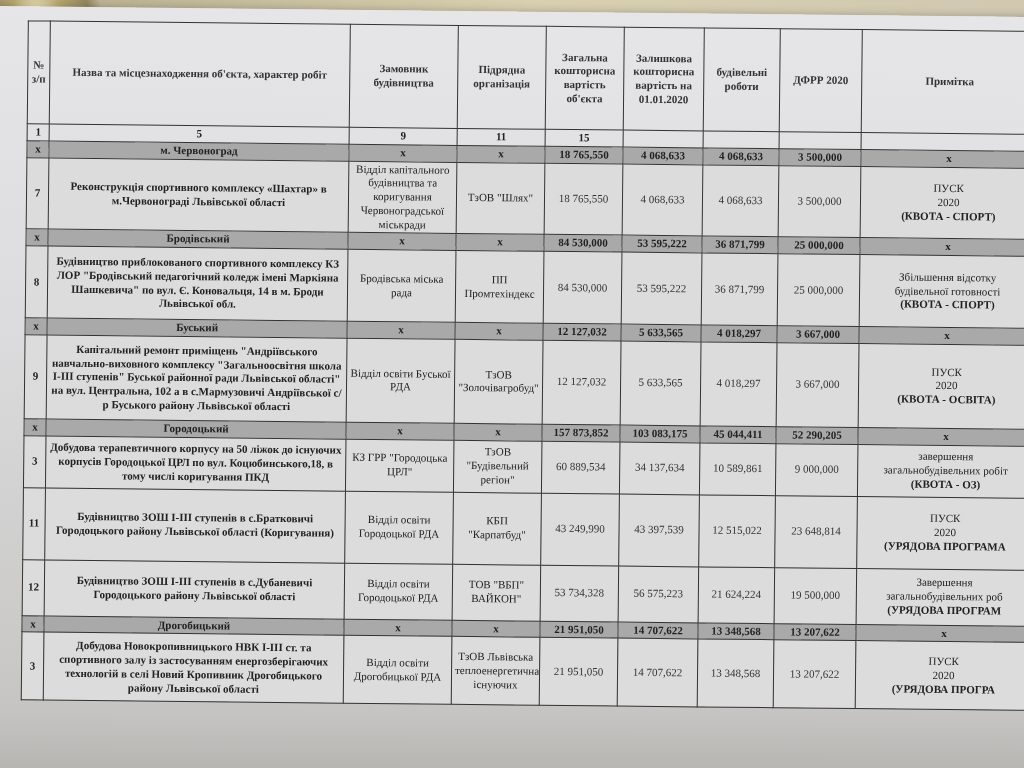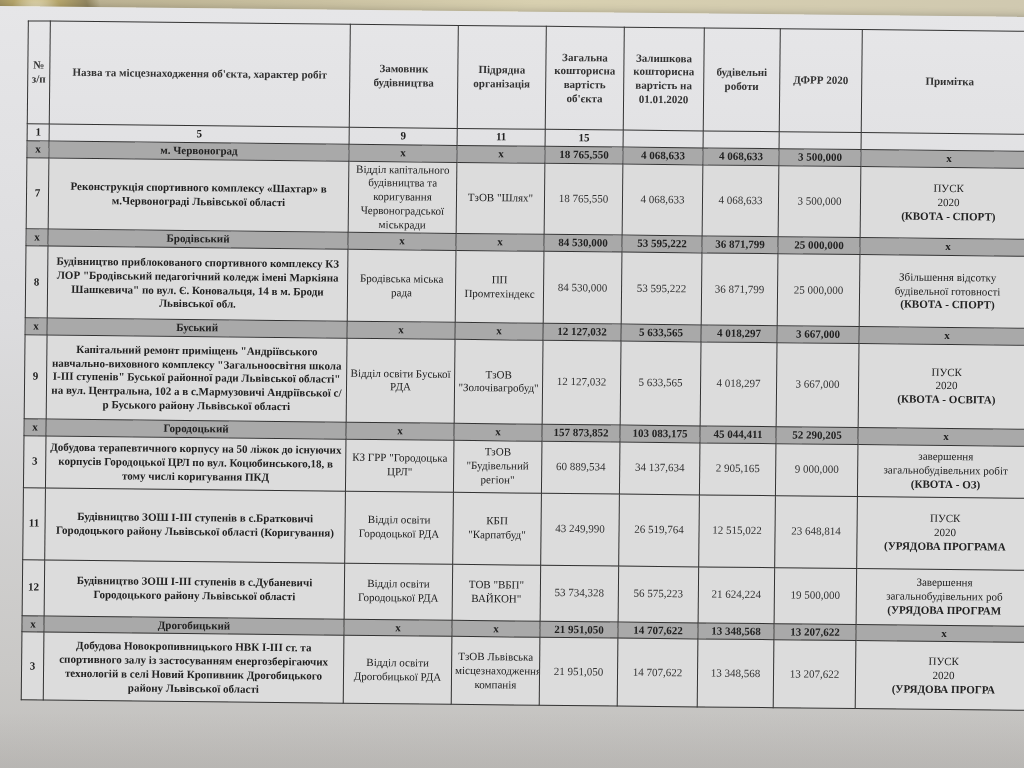--- a/index.html
+++ b/index.html
@@ -187,35 +187,35 @@
       <td>52 290,205</td>
       <td>x</td>
     </tr>
     <tr class="item-row" style="height:52px">
       <td style="font-weight:bold">3</td>
       <td class="name">Добудова терапевтичного корпусу на 50 ліжок до існуючих корпусів Городоцької ЦРЛ по вул. Коцюбинського,18, в тому числі коригування ПКД</td>
       <td>КЗ ГРР "Городоцька ЦРЛ"</td>
       <td>ТзОВ "Будівельний регіон"</td>
       <td class="money">60 889,534</td>
       <td class="money">34 137,634</td>
-      <td class="money">2 905,165</td>
+      <td class="money">10 589,861</td>
       <td class="money">9 000,000</td>
       <td>
         <span class="note-line">завершення</span>
         <span class="note-line">загальнобудівельних робіт</span>
         <span class="note-bold">(КВОТА - ОЗ)</span>
       </td>
     </tr>
     <tr class="item-row" style="height:72px">
       <td style="font-weight:bold">11</td>
       <td class="name">Будівництво ЗОШ І-ІІІ ступенів в с.Братковичі Городоцького району Львівської області (Коригування)</td>
       <td>Відділ освіти Городоцької РДА</td>
       <td>КБП "Карпатбуд"</td>
       <td class="money">43 249,990</td>
-      <td class="money">26 519,764</td>
+      <td class="money">43 397,539</td>
       <td class="money">12 515,022</td>
       <td class="money">23 648,814</td>
       <td>
         <span class="note-line">ПУСК</span>
         <span class="note-line">2020</span>
         <span class="note-bold">(УРЯДОВА ПРОГРАМА</span>
       </td>
     </tr>
     <tr class="item-row" style="height:56px">
       <td style="font-weight:bold">12</td>
@@ -241,21 +241,21 @@
       <td>21 951,050</td>
       <td>14 707,622</td>
       <td>13 348,568</td>
       <td>13 207,622</td>
       <td>x</td>
     </tr>
     <tr class="item-row" style="height:68px">
       <td style="font-weight:bold">3</td>
       <td class="name">Добудова Новокропивницького НВК І-ІІІ ст. та спортивного залу із застосуванням енергозберігаючих технологій в селі Новий Кропивник Дрогобицького району Львівської області</td>
       <td>Відділ освіти Дрогобицької РДА</td>
-      <td>ТзОВ Львівська місцезнаходження компанія</td>
+      <td>ТзОВ Львівська теплоенергетична існуючих</td>
       <td class="money">21 951,050</td>
       <td class="money">14 707,622</td>
       <td class="money">13 348,568</td>
       <td class="money">13 207,622</td>
       <td>
         <span class="note-line">ПУСК</span>
         <span class="note-line">2020</span>
         <span class="note-bold">(УРЯДОВА ПРОГРА</span>
       </td>
     </tr>

